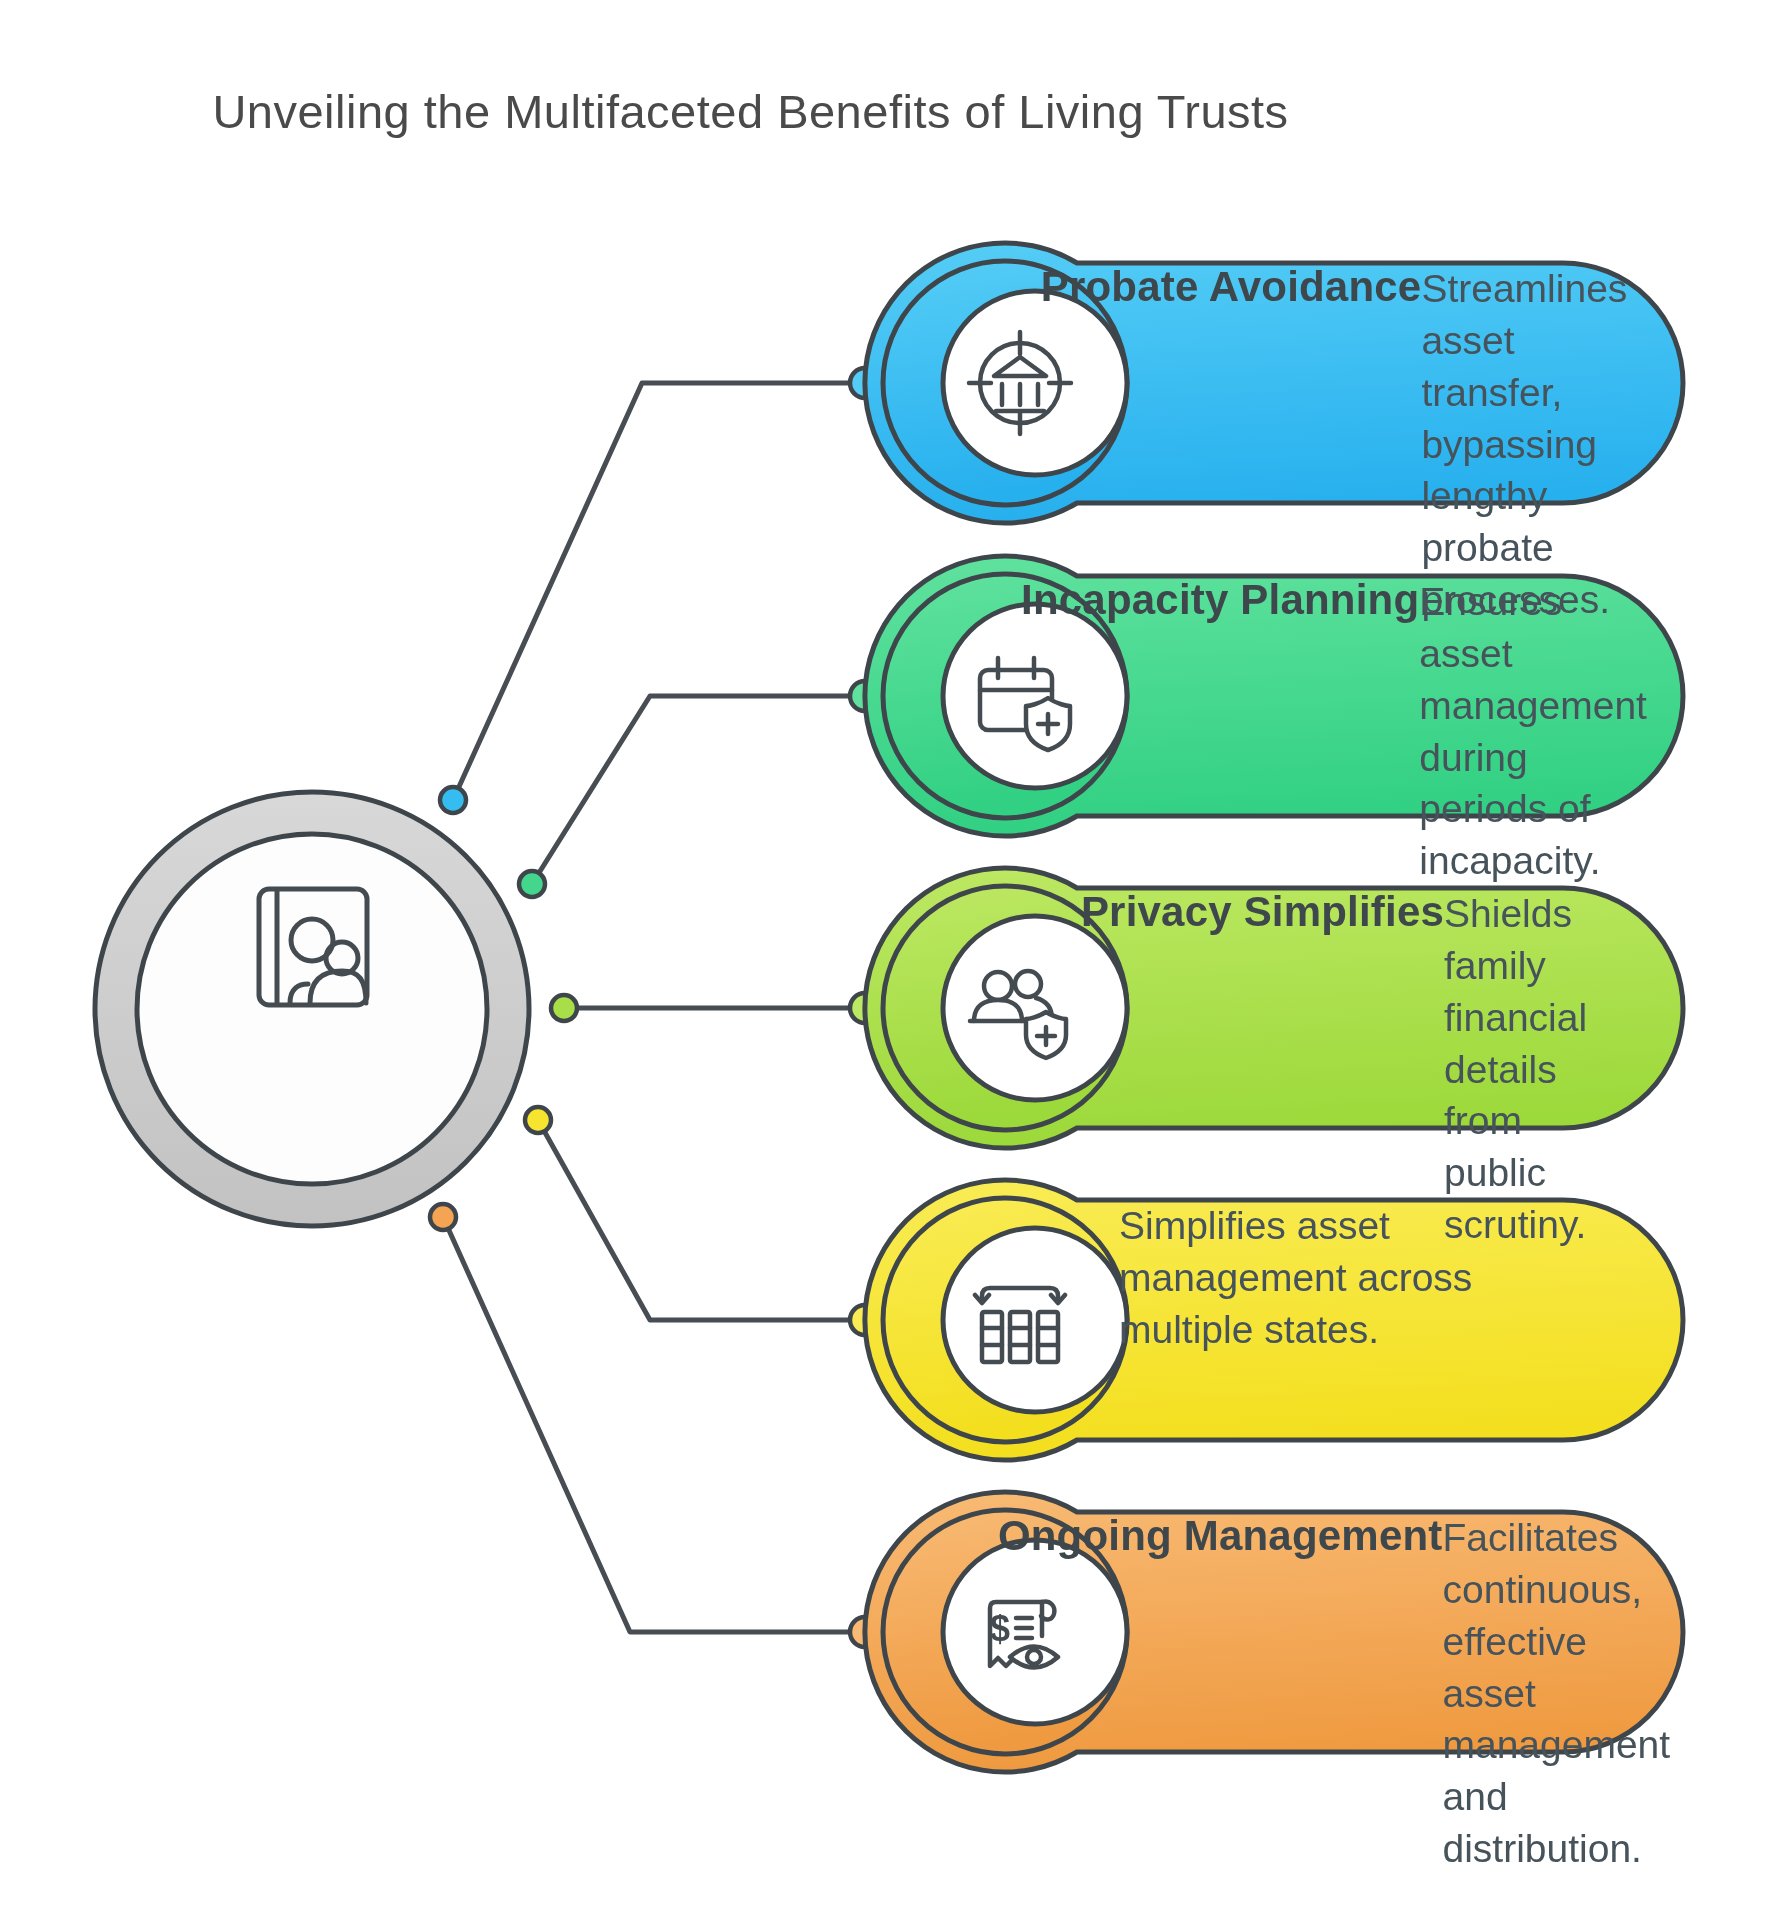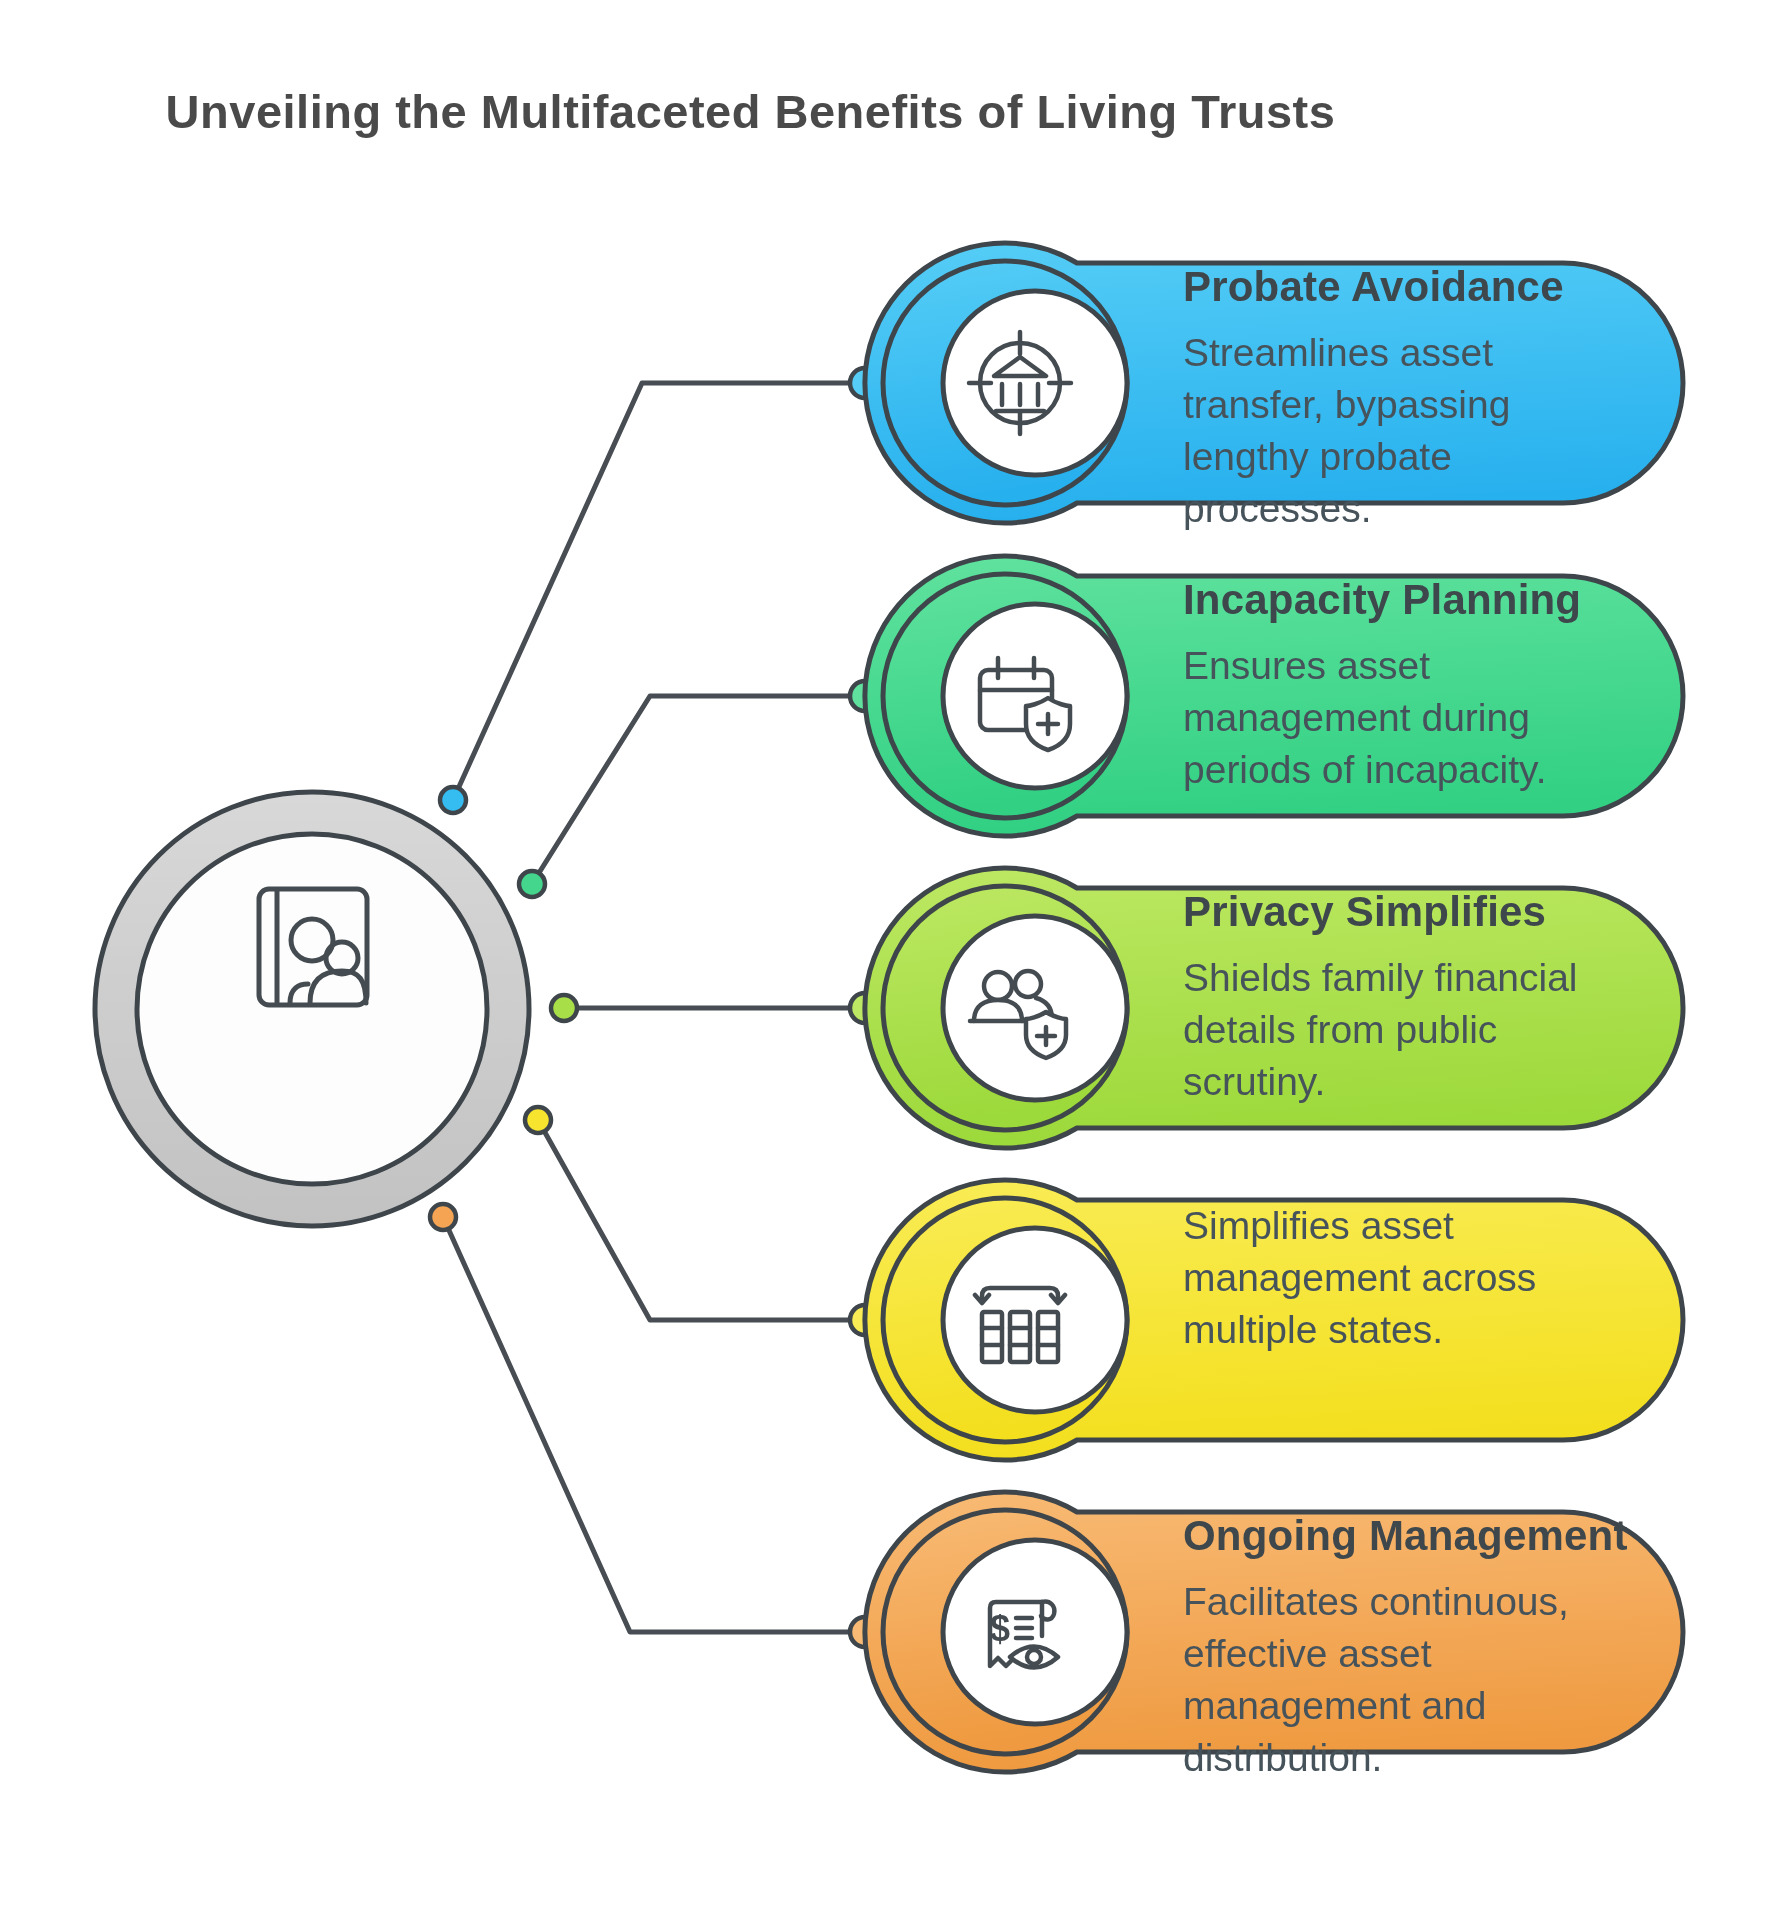--- a/index.html
+++ b/index.html
@@ -3,29 +3,29 @@
 <meta charset="utf-8">
 <style>
   html,body{margin:0;padding:0;background:#ffffff;}
   .stage{
     position:relative;width:1776px;height:1908px;background:#ffffff;
     font-family:"Liberation Sans", sans-serif;overflow:hidden;
   }
   .art{position:absolute;left:0;top:0;width:1776px;height:1908px;}
   .main-title{
     position:absolute;left:0;top:84px;width:1501px;text-align:center;
-    font-size:47px;font-weight:bold;color:#4a4a4a;letter-spacing:.5px;margin:0;
+    font-size:47px;font-weight:normal;color:#4a4a4a;letter-spacing:.5px;margin:0;
   }
   .center-label{
     position:absolute;left:132px;top:1036px;width:360px;text-align:center;
     font-size:43px;font-weight:bold;color:#4a4f52;
   }
   .card-text{
-    position:absolute;left:1183px;width:430px;height:240px;
-    display:flex;flex-direction:column;
+    position:absolute;left:1119px;width:430px;height:240px;
+    display:flex;flex-direction:row;justify-content:center;
   }
   .card-text h2{
     margin:0 0 16px 0;font-size:42px;font-weight:bold;color:#3e474c;
     white-space:nowrap;letter-spacing:.2px;
   }
   .card-text p{
     margin:0;font-size:39px;line-height:1.33;color:#46535b;
   }
 </style>
 </head>

